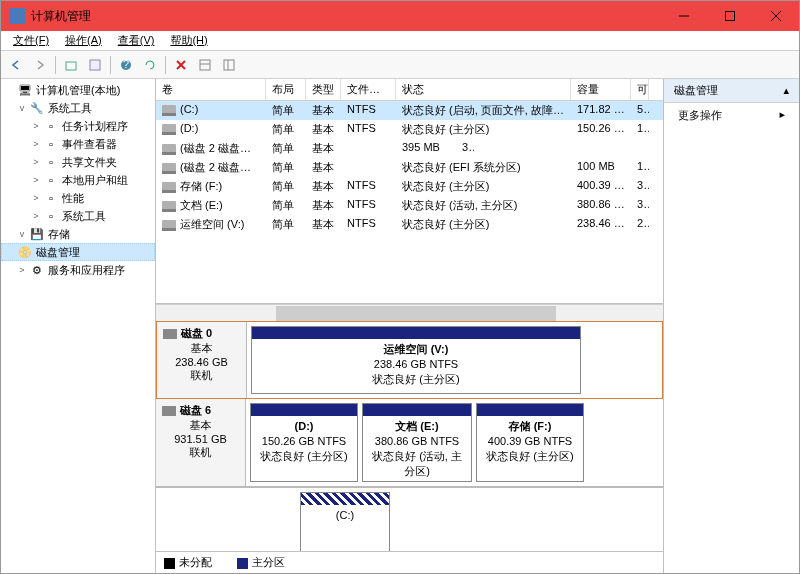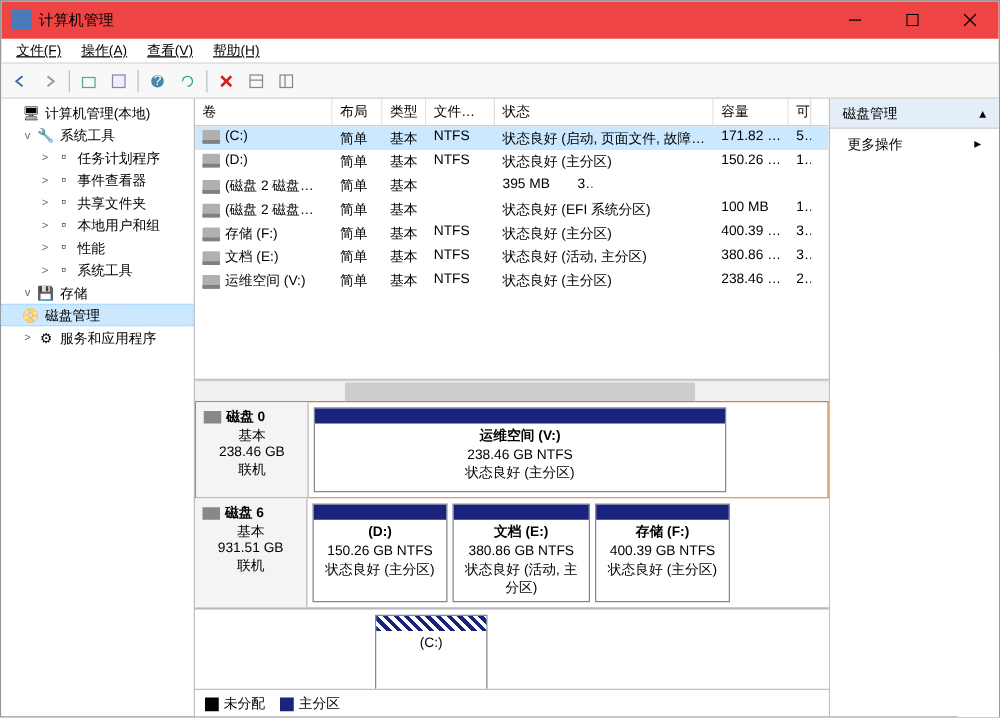--- a/index.html
+++ b/index.html
@@ -38,21 +38,21 @@
 .diskrow.sel { border: 1px solid #d08040; }
 .diskinfo { width: 90px; padding: 4px 6px; border-right: 1px solid #bbb; background: #f4f4f4; }
 .diskinfo .dname { font-weight: bold; display: flex; align-items: center; gap: 4px; }
 .diskinfo .dicon { width: 14px; height: 10px; background: #888; display: inline-block; }
 .diskparts { flex: 1; display: flex; gap: 4px; padding: 4px; }
 .part { border: 1px solid #888; display: flex; flex-direction: column; background: #fff; }
 .part .pbar { height: 12px; background: #1a237e; }
 .part .pbar.hatch { background: repeating-linear-gradient(45deg, #1a237e, #1a237e 3px, #fff 3px, #fff 6px); }
 .part .pbody { padding: 3px 6px; font-size: 10.5px; line-height: 1.35; }
 .part .pname { font-weight: bold; }
-.legend { height: 22px; background: #fff; border-top: 1px solid #c0c0c0; display: flex; align-items: center; padding: 0 8px; gap: 12px; font-size: 10.5px; }
+.legend { height: 22px; background: #fff; border-top: 1px solid #c0c0c0; display: flex; align-items: center; padding: 0 8px; gap: 25px; font-size: 10.5px; }
 .legbox { width: 11px; height: 11px; display: inline-block; margin-right: 4px; vertical-align: middle; }
 .actions { width: 135px; background: #fff; display: flex; flex-direction: column; }
 .acthdr { background: #f0f0f0; padding: 4px 8px; border-bottom: 1px solid #d0d0d0; font-weight: normal; }
 .actsub { background: #e4eef8; padding: 4px 10px; border-bottom: 1px solid #d0d0d0; display: flex; justify-content: space-between; align-items: center; cursor: pointer; }
 .actitem { padding: 5px 14px; cursor: pointer; display: flex; justify-content: space-between; }
 svg { display: block; }
 </style>
 </head>
 <body>
 

